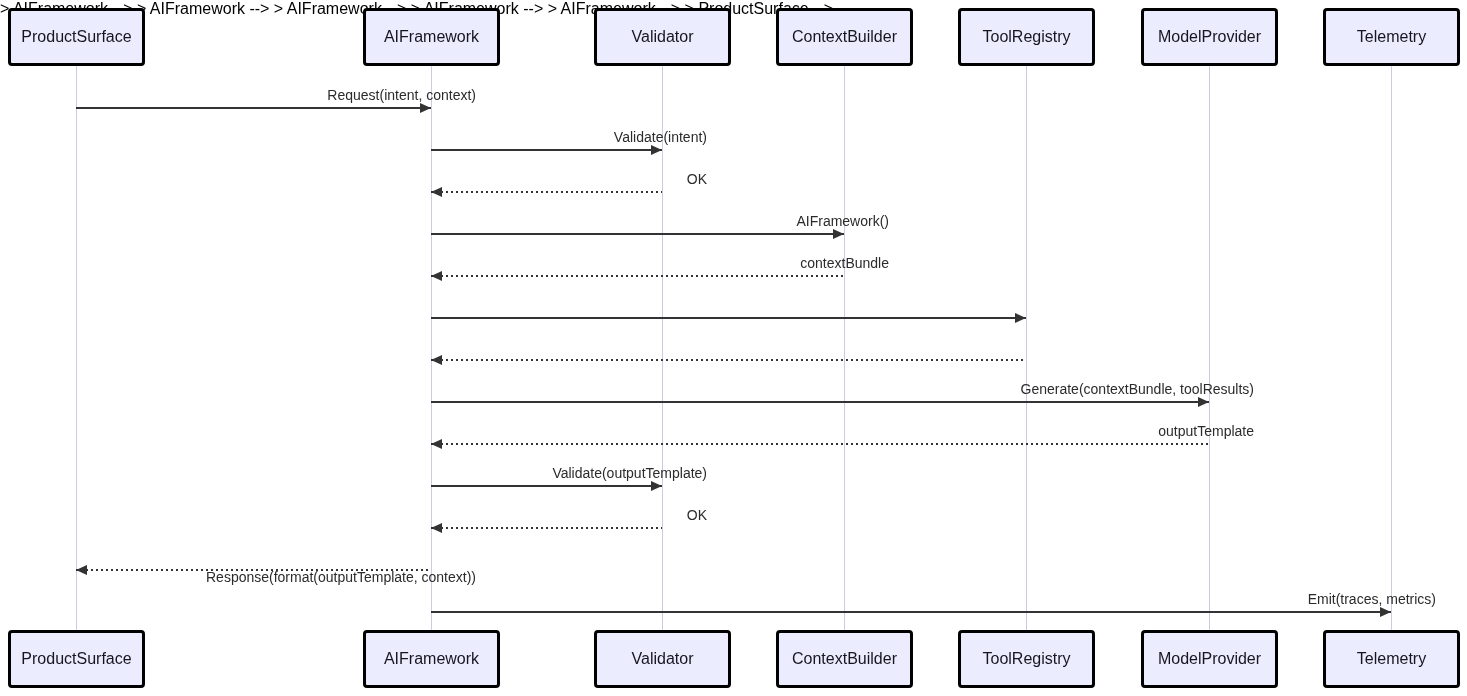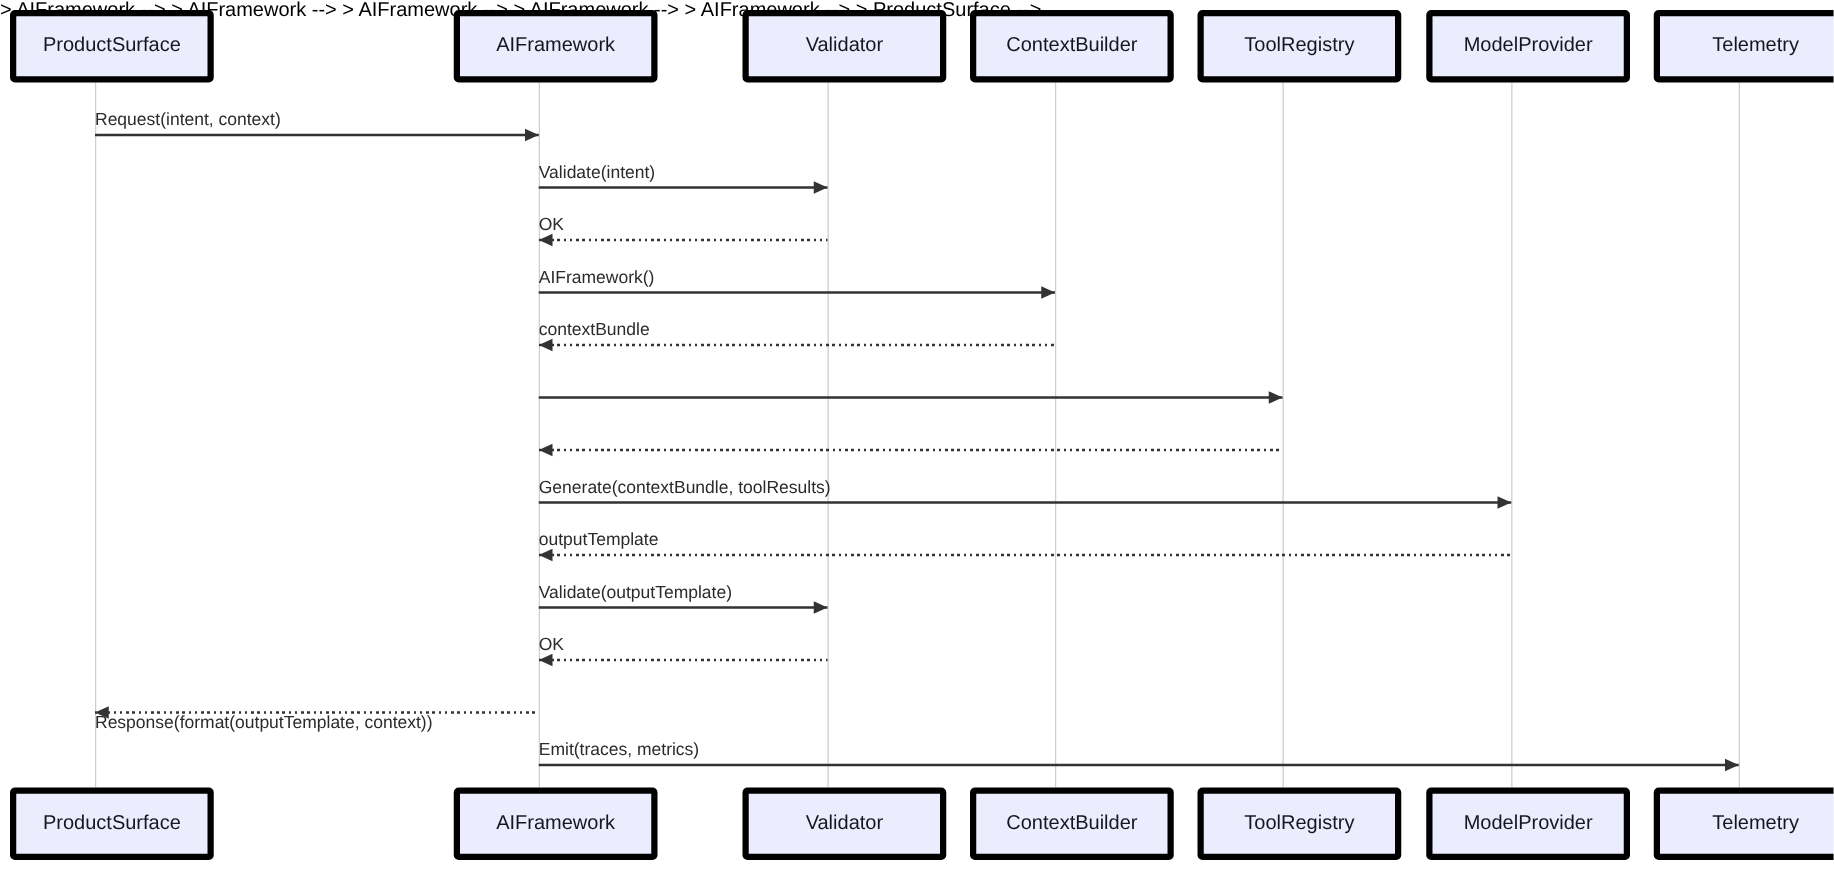--- a/index.html
+++ b/index.html
@@ -13,42 +13,43 @@
   }
   .lifeline {
     position: absolute;
     top: 66px;
     height: 564px;
     width: 1px;
     background: #ccccdd;
   }
   .actor {
     position: absolute;
-    width: 163px;
+    width: 137px;
     height: 58px;
     background: #ececff;
-    border: 5px solid #000000;
+    border: 3px solid #000000;
     border-radius: 4px;
     box-sizing: border-box;
     display: flex;
     align-items: center;
     justify-content: center;
     font-size: 16px;
     color: #16161f;
   }
   .actor.top { top: 8px; }
   .actor.bottom { top: 630px; }
   .msg-label {
     position: absolute;
     height: 18px;
     line-height: 18px;
-    text-align: left;
+    text-align: right;
     font-size: 14px;
     color: #2b2b2b;
     white-space: nowrap;
+    padding-left: 45px;
   }
   .msg-line { position: absolute; height: 2px; }
   .msg-line.solid { background: #333333; }
   .msg-line.dashed {
     background: repeating-linear-gradient(90deg, #333333 0 2px, transparent 2px 5px);
   }
   .head {
     position: absolute;
     width: 0; height: 0;
     top: -4px;

